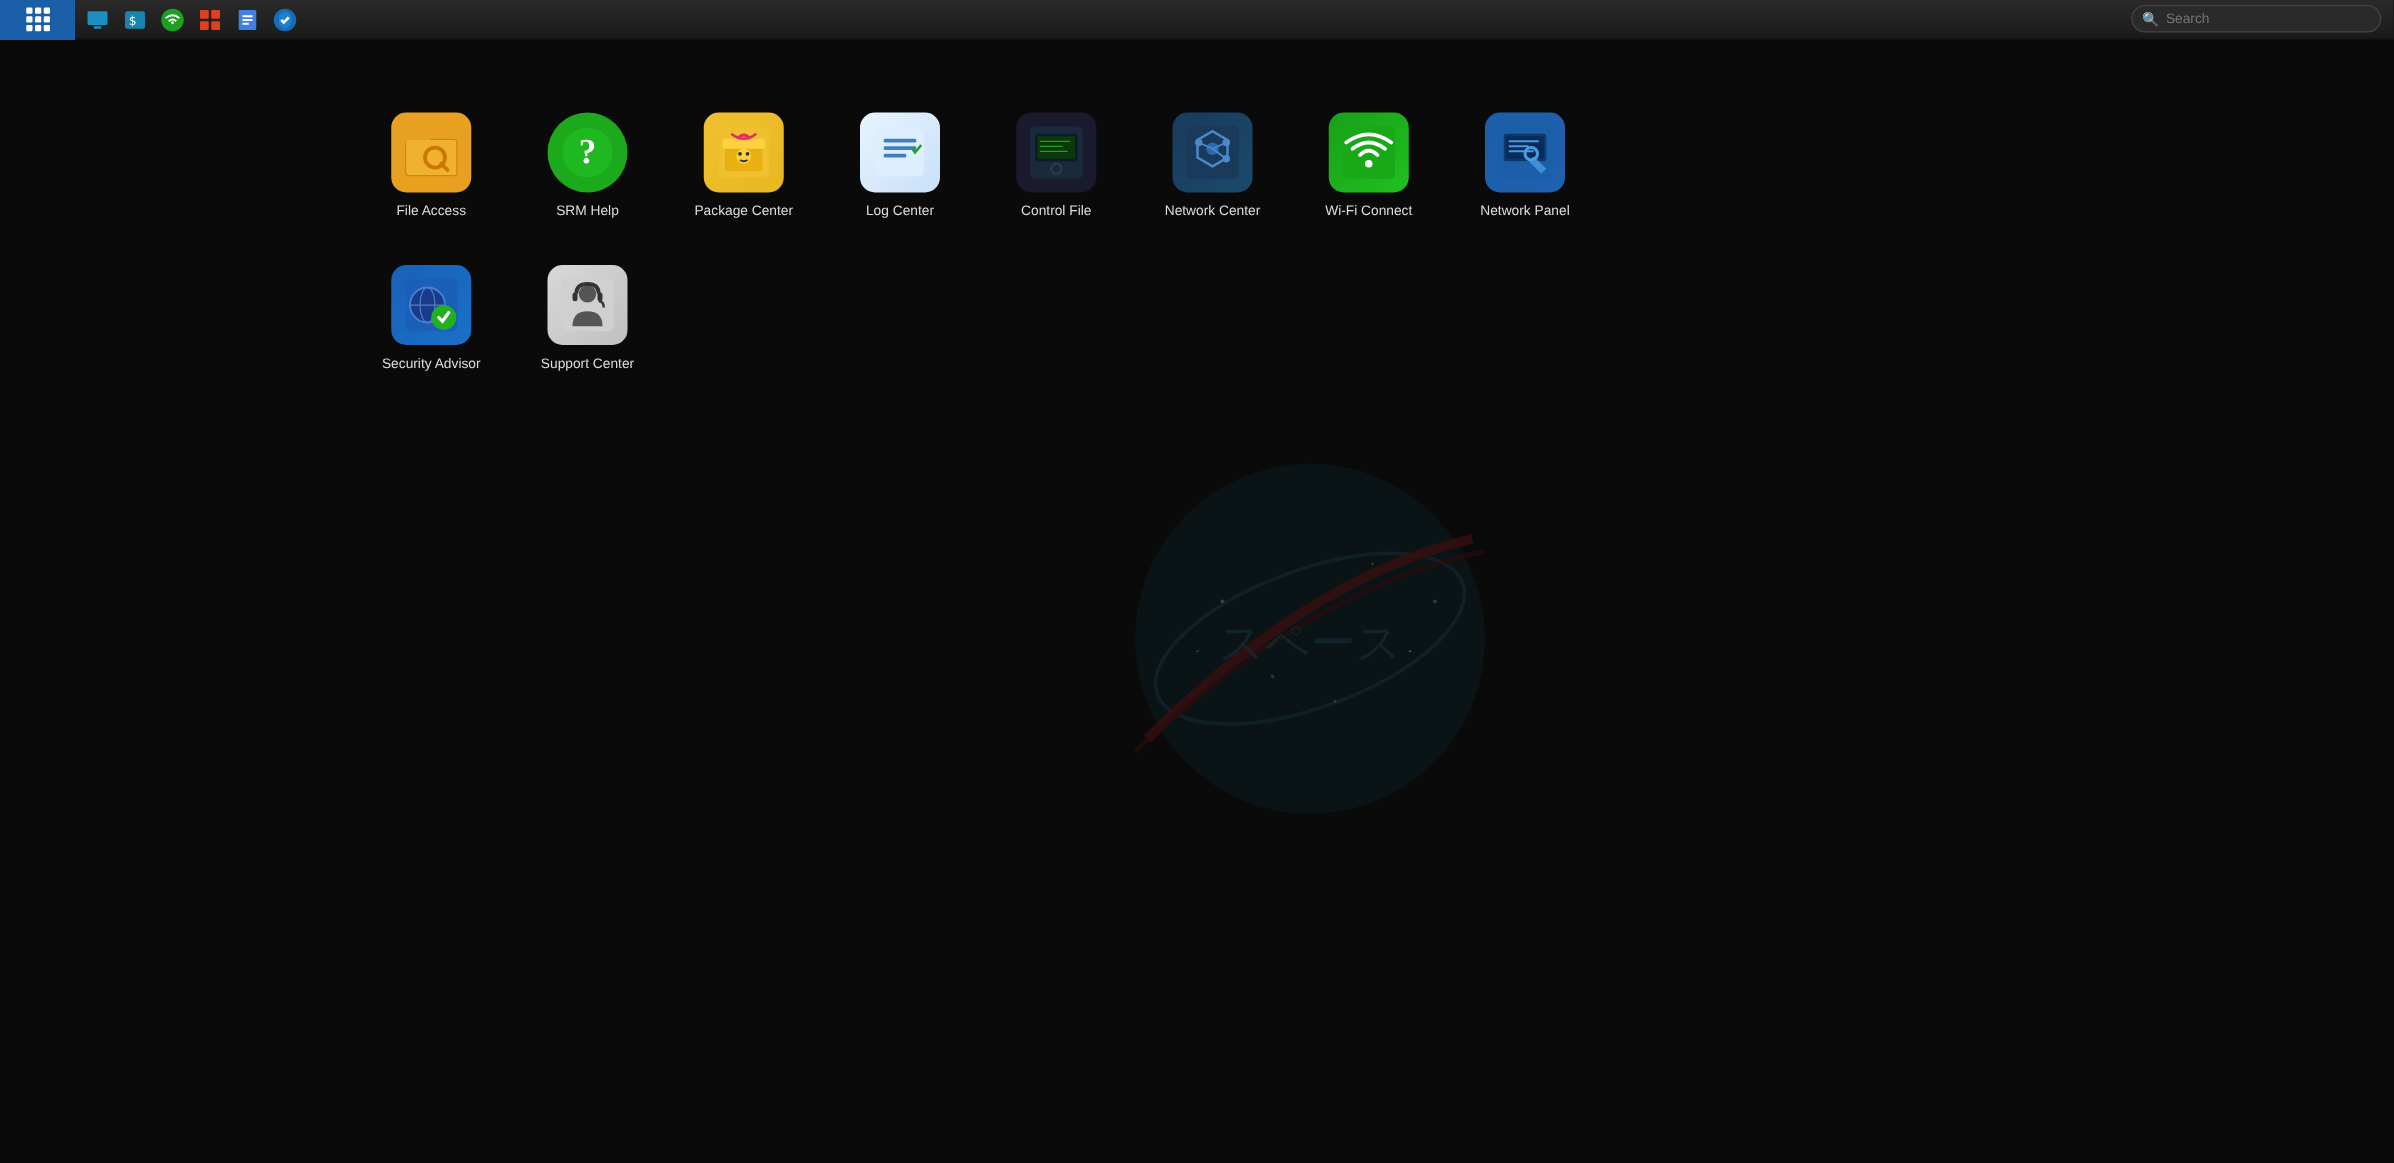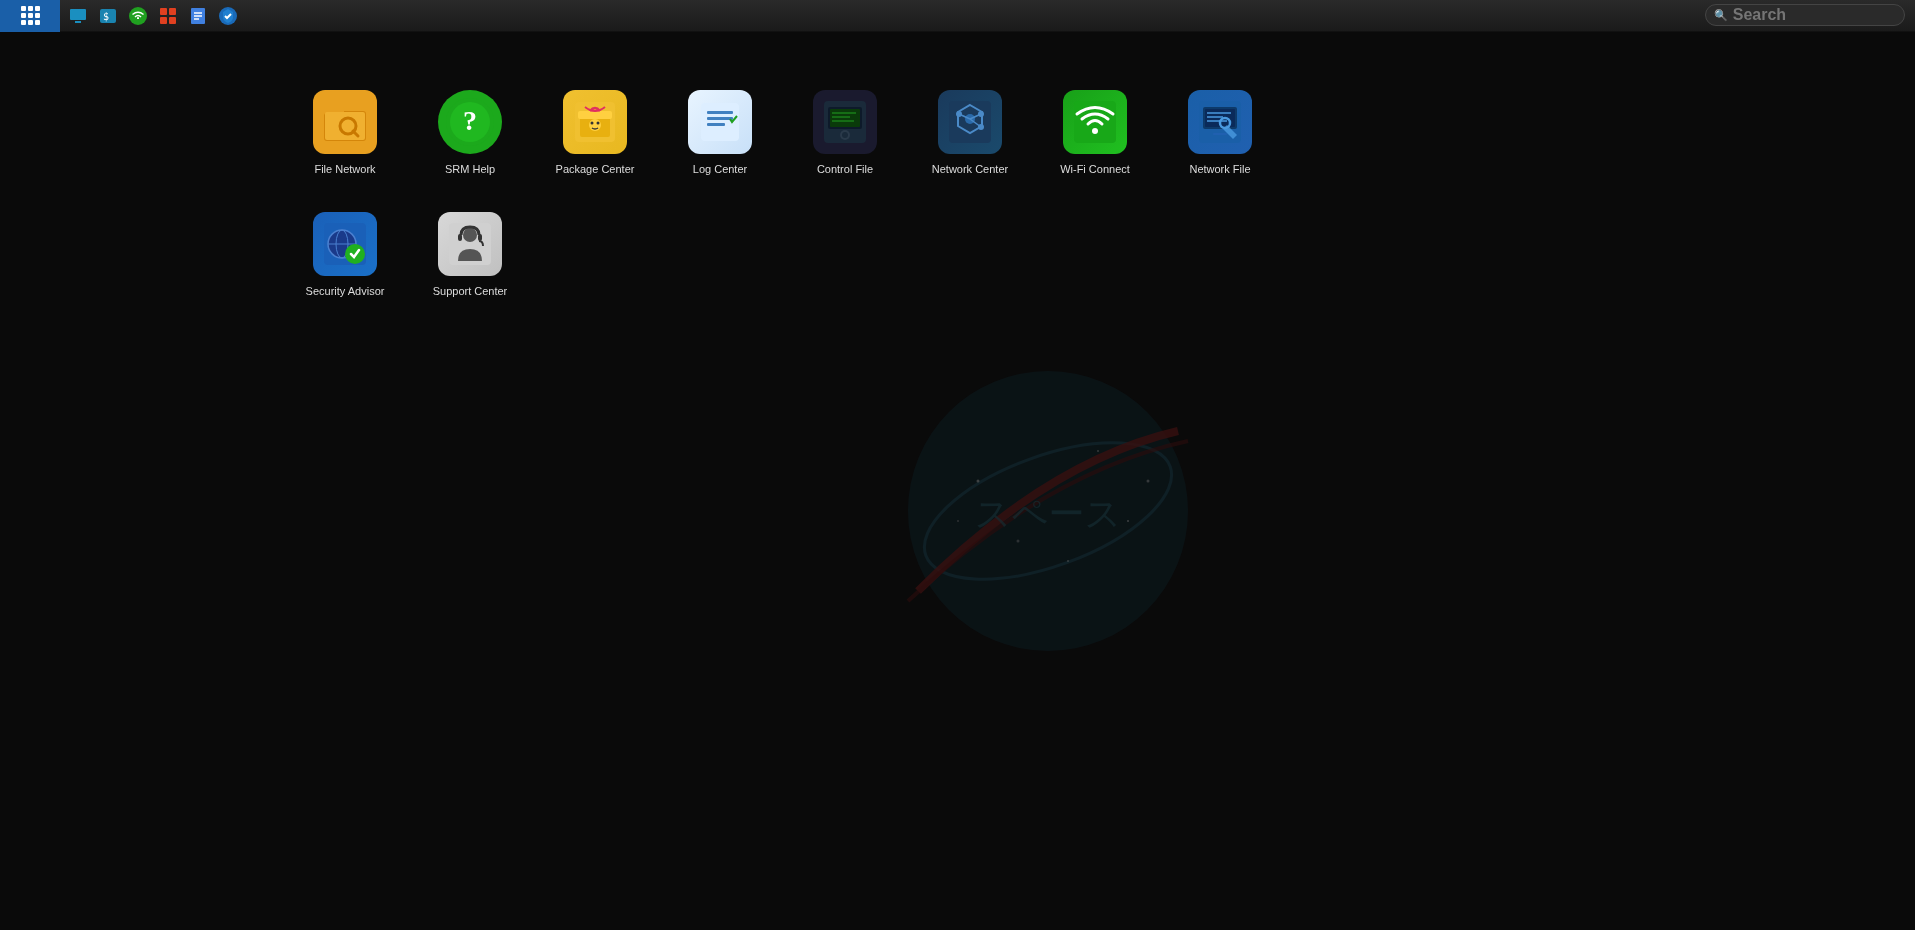--- a/index.html
+++ b/index.html
@@ -79,23 +79,22 @@
       align-items: center;
       padding: 0 8px;
       gap: 5px;
     }
 
     .search-bar input {
       background: none;
       border: none;
       outline: none;
       color: #aaa;
-      font-size: 16px;
+      font-size: 11px;
       width: 100%;
-      font-weight: bold;
     }
 
     .search-bar .search-icon-small {
       color: #888;
       font-size: 11px;
     }
 
     
     #desktop {
       position: absolute;
@@ -283,21 +282,21 @@
       <div class="app-item">
         <div class="app-icon-wrapper icon-file-station">
           <svg width="50" height="50" viewBox="0 0 50 50">
             <rect x="4" y="14" width="42" height="30" rx="3" fill="#d4860a"></rect>
             <rect x="4" y="10" width="20" height="8" rx="2" fill="#e8a020"></rect>
             <rect x="5" y="15" width="40" height="28" rx="2" fill="#f0b030"></rect>
             <circle cx="28" cy="29" r="8" fill="none" stroke="#c87800" stroke-width="3"></circle>
             <line x1="33" y1="34" x2="38" y2="39" stroke="#c87800" stroke-width="3" stroke-linecap="round"></line>
           </svg>
         </div>
-        <span class="app-label">File Network</span>
+        <span class="app-label">File Access</span>
       </div>
 
       <div class="app-item">
         <div class="app-icon-wrapper" style="background:#1ca91c; border-radius:50%;">
           <svg width="50" height="50" viewBox="0 0 50 50">
             <circle cx="25" cy="25" r="24" fill="#1ca91c"></circle>
             <circle cx="25" cy="25" r="20" fill="#20b820"></circle>
             <text x="25" y="33" text-anchor="middle" fill="white" font-size="28" font-weight="bold" font-family="serif">?</text>
           </svg>
         </div>
@@ -402,21 +401,21 @@
             <line x1="12" y1="20" x2="28" y2="20" stroke="#4a9ae0" stroke-width="1.5"></line>
             <line x1="12" y1="24" x2="32" y2="24" stroke="#4a9ae0" stroke-width="1.5"></line>
 
             <rect x="22" y="32" width="6" height="4" fill="#1a5fa8"></rect>
             <rect x="18" y="36" width="14" height="2" rx="1" fill="#2060b0"></rect>
 
             <path d="M32 28 L42 38 L38 42 L28 32 Z" fill="#4a9ae0" opacity="0.8"></path>
             <circle cx="30" cy="26" r="5" fill="none" stroke="#4a9ae0" stroke-width="2.5"></circle>
           </svg>
         </div>
-        <span class="app-label">Network File</span>
+        <span class="app-label">Network Panel</span>
       </div>
 
     </div>
 
     <div class="apps-row">
 
       <div class="app-item">
         <div class="app-icon-wrapper" style="background:linear-gradient(135deg,#1a60b8,#1a70c8);">
           <svg width="50" height="50" viewBox="0 0 50 50">
             <rect x="4" y="4" width="42" height="42" rx="4" fill="#1a60b8"></rect>

